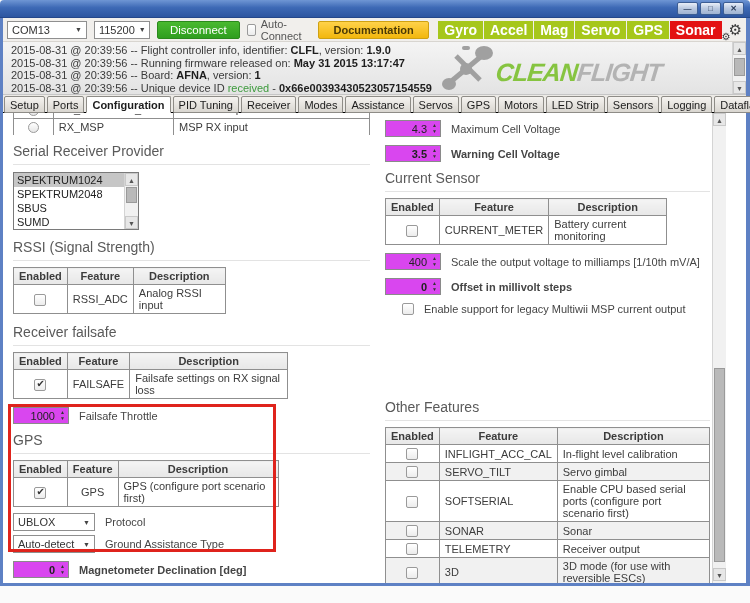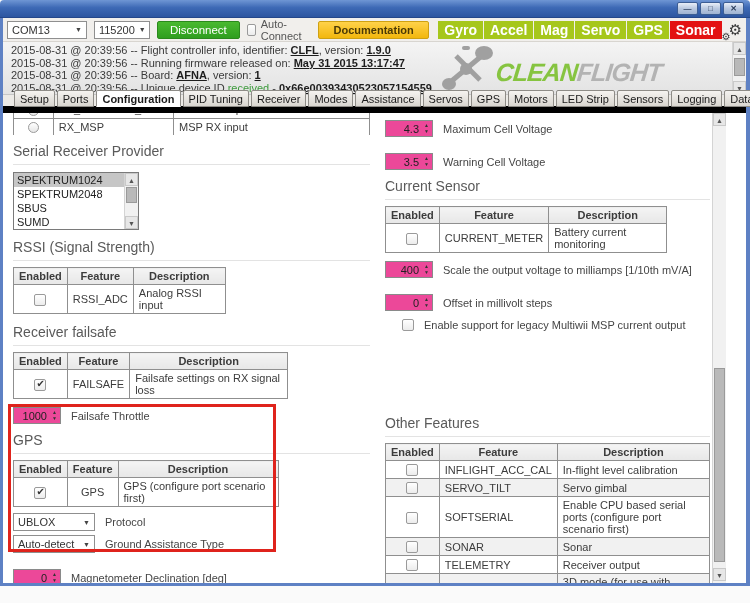--- a/index.html
+++ b/index.html
@@ -35,38 +35,38 @@
     line-height:18px; text-align:center; }
   .sensor[data-active="true"] { background:#a6c71b; }
   .sensor[data-active="false"] { background:#e31212; }
   .gear { margin-left:auto; color:#3a3a3a; font-size:15px; line-height:15px; position:relative; }
   .gear .g2 { position:absolute; font-size:10px; left:-7px; top:7px; }
 
   
   .logbar { position:absolute; top:24px; left:0; right:0; height:53px;
     background:linear-gradient(#f4f4f4,#e3e3e3); border-bottom:1px solid #c6c6c6; overflow:hidden; }
   .loglines { padding:2px 0 0 8px; font-size:11px; line-height:12.5px; color:#3a3a3a; }
-  .loglines b { color:#1d1d1d;text-decoration:underline; }
+  .loglines b { color:#1d1d1d; }
   .green { color:#3d9b3d; }
   .logo { position:absolute; right:38px; top:2px; width:270px; height:48px; }
   .logo svg { position:absolute; left:0; top:-2px; }
   .logotext { position:absolute; left:58px; top:14px; font-size:25px; font-weight:800; font-style:italic;
     letter-spacing:-1px; transform:skewX(-6deg); white-space:nowrap; }
   .logotext .clean { color:#86c440; } .logotext .flight { color:#b3b3b3; }
   .scroll-v { position:absolute; width:14px; background:#f1f1f1; border-left:1px solid #d4d4d4; }
   .scroll-v .sb-arrow { position:absolute; left:0; right:0; height:13px; font-size:7px; color:#555;
     text-align:center; line-height:13px; background:#e7e7e7; border:1px solid #c9c9c9; }
   .scroll-v .sb-thumb { position:absolute; left:1px; right:1px; background:#b9b9b9; border:1px solid #9a9a9a; }
   .logscroll { top:0; bottom:0; right:0; }
   .logscroll .sb-thumb { top:16px; height:18px; }
   .logscroll .sb-down { bottom:0; top:auto; }
 
   
   .tabbar { position:absolute; top:77px; left:0; right:0; height:18px; background:#eceae6;
-    border-bottom:7px solid #000000; display:flex; align-items:flex-end; padding-left:10px; }
+    border-bottom:1px solid #000000; display:flex; align-items:flex-end; padding-left:0; }
   .tab { height:17px; margin:0 1px -1px 1px; padding:2px 5px 0 5px; font-size:11px; color:#1c1c1c;
     background:linear-gradient(#f5f3f0,#d9d6d0); border:1px solid #8e8c87; border-radius:2px 2px 0 0; white-space:nowrap; }
   .tab.active { background:#fff; border-bottom-color:#fff; font-weight:bold; }
 
   
   .content { position:absolute; top:95px; left:0; right:0; bottom:0; background:#fff; overflow:hidden; }
   .leftcol  { position:absolute; left:10px; top:0; width:357px; }
   .rightcol { position:absolute; left:382px; top:7px; width:325px; }
 
   .sect { font-size:14px; color:#5a5a5a; font-weight:400; border-bottom:1px solid #e3e3e3;
@@ -77,22 +77,22 @@
   .tbl td.c { text-align:center; }
   .stripe tbody tr:nth-child(even) { background:#f1f1f1; }
 
   .cb { display:inline-block; width:12px; height:12px; border:1px solid #9a9a9a; border-radius:2px;
     background:linear-gradient(#fff,#ececec); position:relative; vertical-align:middle; }
   .cb[data-checked="true"]::before { content:"✔"; position:absolute; left:1px; top:-2px; font-size:10px; color:#333; }
   .radio { display:inline-block; width:11px; height:11px; border:1px solid #9a9a9a; border-radius:50%;
     background:linear-gradient(#fff,#e6e6e6); vertical-align:middle; }
 
   .frow { display:flex; align-items:center; gap:10px; margin-top:8px; font-size:11px; color:#454545; }
-  .frow.tight { margin-top:16px; }
-  .spin { display:inline-flex; align-items:center; width:48px; height:17px; border:1px solid #8a8a8a; background:#ec4899; }
+  .frow.tight { margin-top:8px;font-weight:bold; }
+  .spin { display:inline-flex; align-items:center; width:56px; height:17px; border:1px solid #8a8a8a; background:#d946ef; }
   .spin .val { flex:1; text-align:right; font-size:11px; color:#222; padding-right:2px; }
   .spin .arr { width:11px; display:flex; flex-direction:column; align-items:center; gap:1px; }
   .spin .arr span { font-size:5px; line-height:5px; color:#333; }
   .dd { width:82px; margin-top:6px; }
   .dd-row { display:flex; align-items:center; gap:10px; font-size:11px; color:#454545; }
 
   .listbox { position:relative; width:126px; height:58px; border:1px solid #7a7a7a; background:#fff;
     margin-top:7px; font-size:11px; color:#222; overflow:hidden; }
   .listbox .opt { height:14px; line-height:14px; padding-left:3px; }
   .listbox .opt[data-selected="true"] { background:#c6c6c6; }

